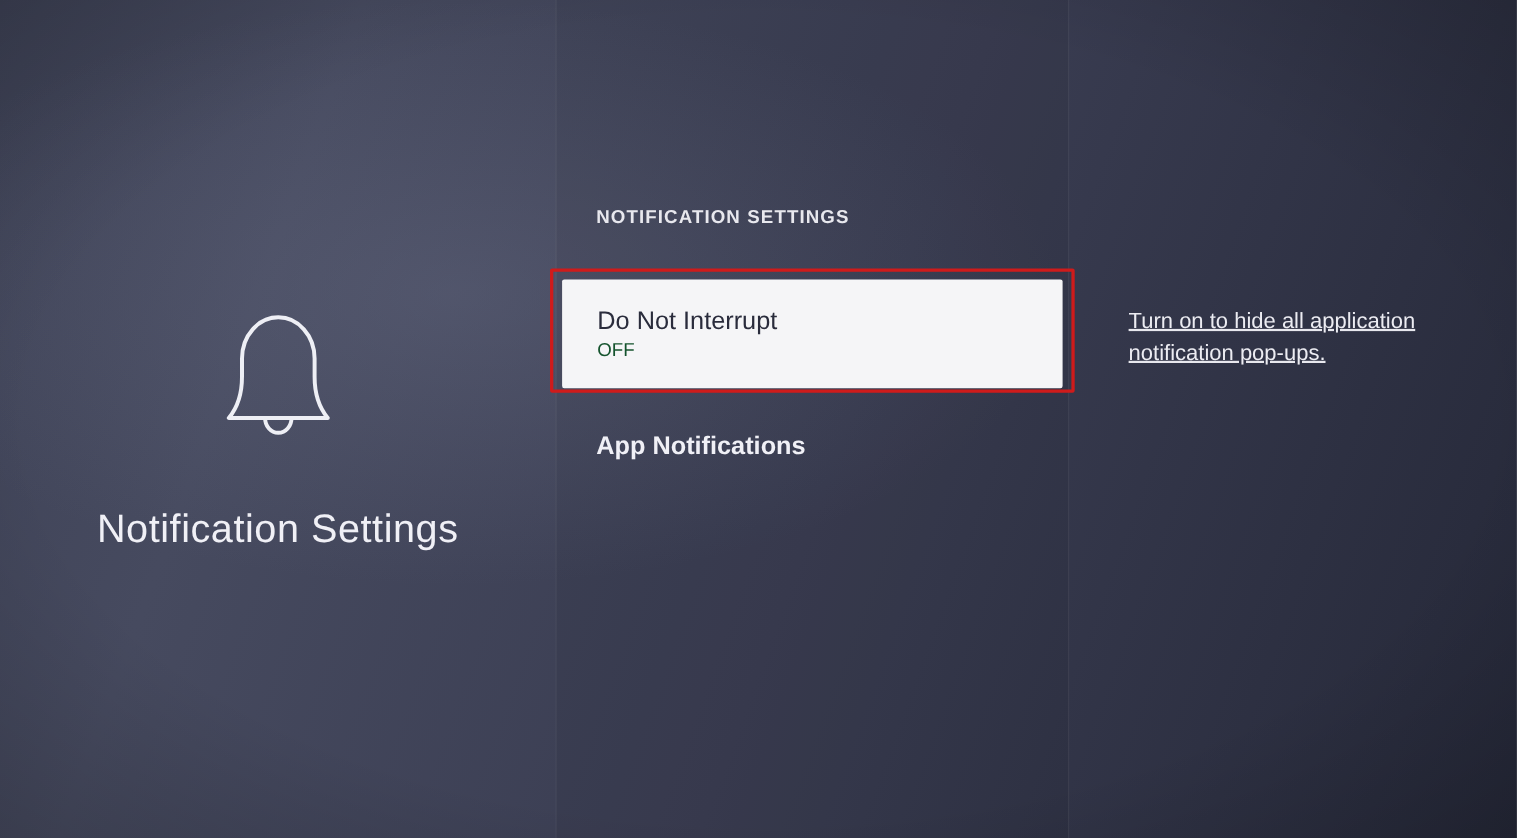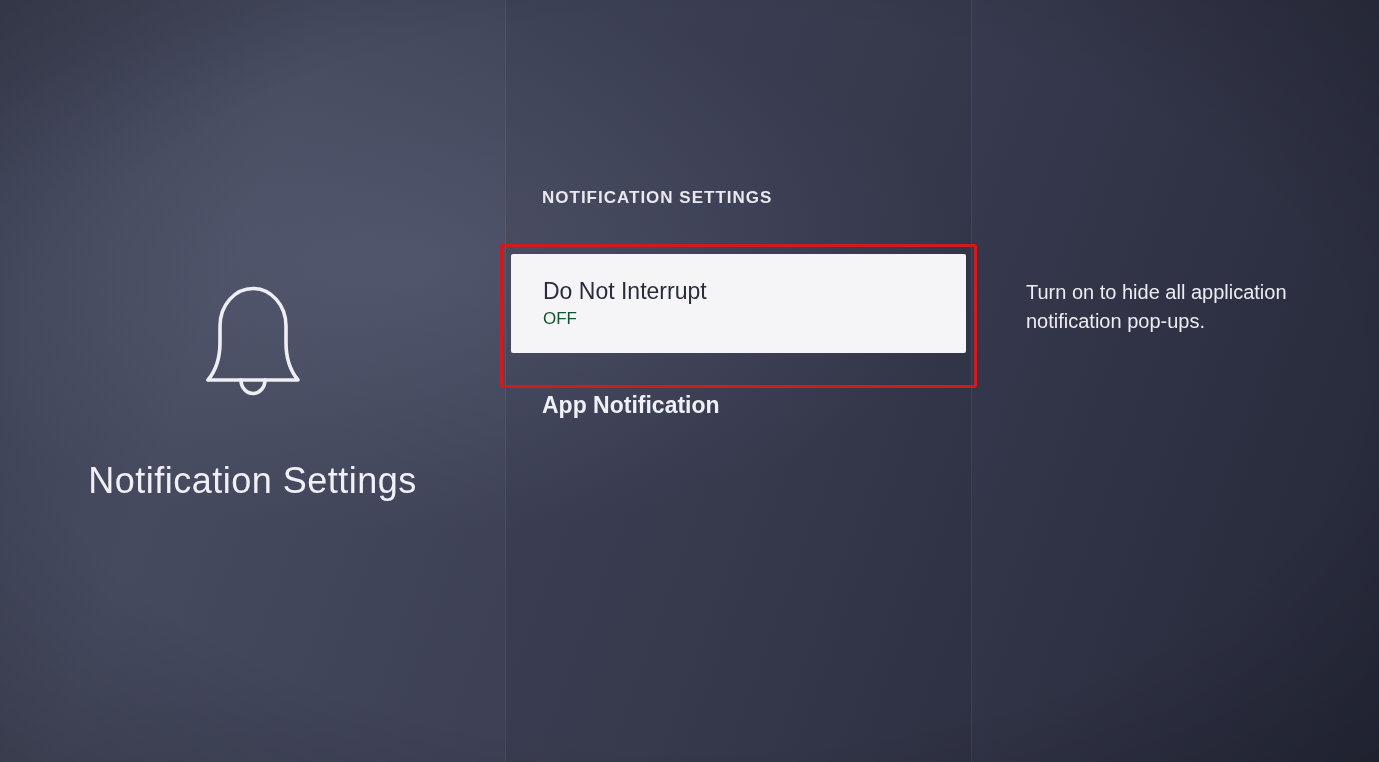--- a/index.html
+++ b/index.html
@@ -77,21 +77,21 @@
       padding: 0 36px 28px 36px;
     }
     
     .highlight-wrap {
       position: absolute;
       left: -6px;
       right: -6px;
       border: 3px solid #cf1b1b;
       border-radius: 2px;
       padding: 3px 0 2px 0;
-      height: 144px;
+      height: 113px;
       top: 244px;
     }
     
     .menu-item {
       padding: 22px 36px 22px 36px;
       color: #eaeaf0;
     }
     .menu-item.selected {
       background: #f5f5f7;
       color: #2a2c3c;
@@ -118,20 +118,21 @@
       color: #f0f0f6;
     }
     .menu-item.nonselected {
       padding-top: 36px;
     }
     
     .right-panel {
       flex: 1;
       padding: 278px 40px 0 54px;
       position: relative;
+      text-decoration: underline;
     }
     .description {
       font-size: 20px;
       font-weight: 400;
       line-height: 1.45;
       color: #ececf2;
       max-width: 340px;
     }
   </style>
 </head>
@@ -153,19 +154,19 @@
   <div class="highlight-wrap">
     <div class="menu-item selected">
       <div class="menu-item-title">Do Not Interrupt</div>
       <div class="menu-item-value">OFF</div>
     </div>
   </div>
 
   <div style="height:120px"></div>
 
   <div class="menu-item nonselected">
-    <div class="menu-item-title">App Notification</div>
+    <div class="menu-item-title">App Notifications</div>
   </div>
 </div>
 
 <div class="right-panel">
   <div class="description">Turn on to hide all application notification pop-ups.</div>
 </div>
 
 </body></html>

